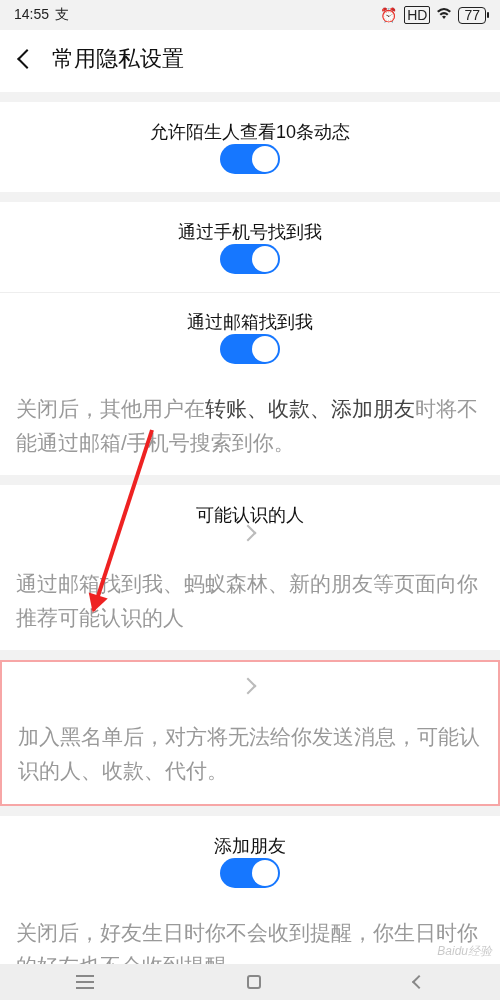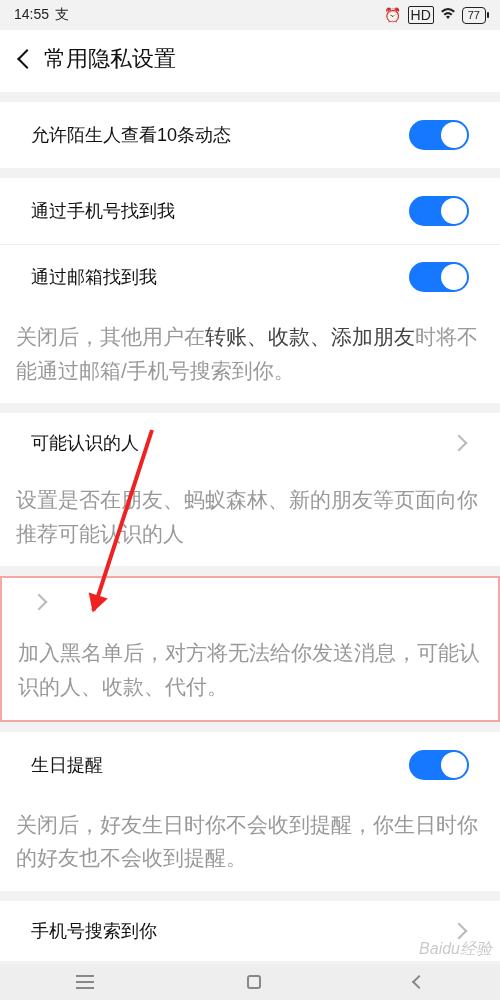--- a/index.html
+++ b/index.html
@@ -20,61 +20,62 @@
       background: #f2f2f2;
       color: #222;
       font-size: 14px;
     }
     .statusbar .left { display: flex; align-items: flex-start; gap: 6px; }
     .statusbar .right { display: flex; align-items: center; gap: 6px; }
     .statusbar .batt {
       border: 1.2px solid #222;
       border-radius: 4px;
       padding: 0 5px;
-      font-size: 11px;
+      font-size: 14px;
       line-height: 15px;
       position: relative;
     }
     .statusbar .batt::after {
       content: "";
       position: absolute;
       right: -4px; top: 4px;
       width: 2px; height: 6px;
       background: #222;
       border-radius: 1px;
     }
     .alipay-glyph {
       font-size: 14px;
     }
 
     .header {
       background: #fff;
       padding: 14px 16px 18px;
       display: flex;
       align-items: center;
-      gap: 10px;
+      gap: 18px;
     }
     .back-chevron {
       width: 14px; height: 14px;
       border-left: 2px solid #111;
       border-bottom: 2px solid #111;
       transform: rotate(45deg);
       margin-left: 4px;
     }
     .header-title { font-size: 22px; color: #111; font-weight: 500; }
 
     .gap { height: 10px; background: #f2f2f2; }
 
     .row {
       background: #fff;
       padding: 18px 31px;
       display: flex;
       align-items: center;
       justify-content: space-between;
       position: relative;
+      flex-direction: column;
     }
     .row + .row::before {
       content: "";
       position: absolute;
       top: 0; left: 0; right: 0;
       height: 1px;
       background: #eee;
     }
     .row-label { font-size: 18px; color: #111; }
     .switch {
@@ -154,21 +155,21 @@
       content: ""; position: absolute; left: 0; width: 18px; height: 2px; background: #888;
     }
     .nav-recent::before { top: -6px; }
     .nav-recent::after { top: 6px; }
     .nav-home { width: 14px; height: 14px; border: 2px solid #888; border-radius: 3px; }
     .nav-back-s { width: 10px; height: 10px; border-left: 2px solid #888; border-bottom: 2px solid #888; transform: rotate(45deg); }
 
     .watermark {
       position: absolute;
       right: 8px; bottom: 40px;
-      font-size: 16px;
+      font-size: 12px;
       color: rgba(0,0,0,0.22);
       font-style: italic;
     }
   </style>
 </head>
 <body>
 
 <div class="statusbar">
   <div class="left">
     <span>14:55</span>
@@ -214,37 +215,37 @@
   </div>
 </div>
 
 <div class="gap"></div>
 
 <div class="group">
   <div class="row">
     <span class="row-label">可能认识的人</span>
     <div class="chevron-right"></div>
   </div>
-  <div class="hint">设置是否在朋友、蚂蚁森林、新的朋友等页面向你推荐可能认识的人</div>
+  <div class="hint">通过邮箱找到我、蚂蚁森林、新的朋友等页面向你推荐可能认识的人</div>
 </div>
 
 <div class="gap"></div>
 
 <div class="group highlight">
   <div class="row">
     <div class="chevron-right"></div>
   </div>
   <div class="hint">加入黑名单后，对方将无法给你发送消息，可能认识的人、收款、代付。</div>
 </div>
 
 <div class="gap"></div>
 
 <div class="group">
   <div class="row">
-    <span class="row-label">生日提醒</span>
+    <span class="row-label">添加朋友</span>
     <div class="switch"></div>
   </div>
   <div class="hint">关闭后，好友生日时你不会收到提醒，你生日时你的好友也不会收到提醒。</div>
 </div>
 
 <div class="gap"></div>
 
 <div class="row">
   <span class="row-label">手机号搜索到你</span>
   <div class="chevron-right"></div>

